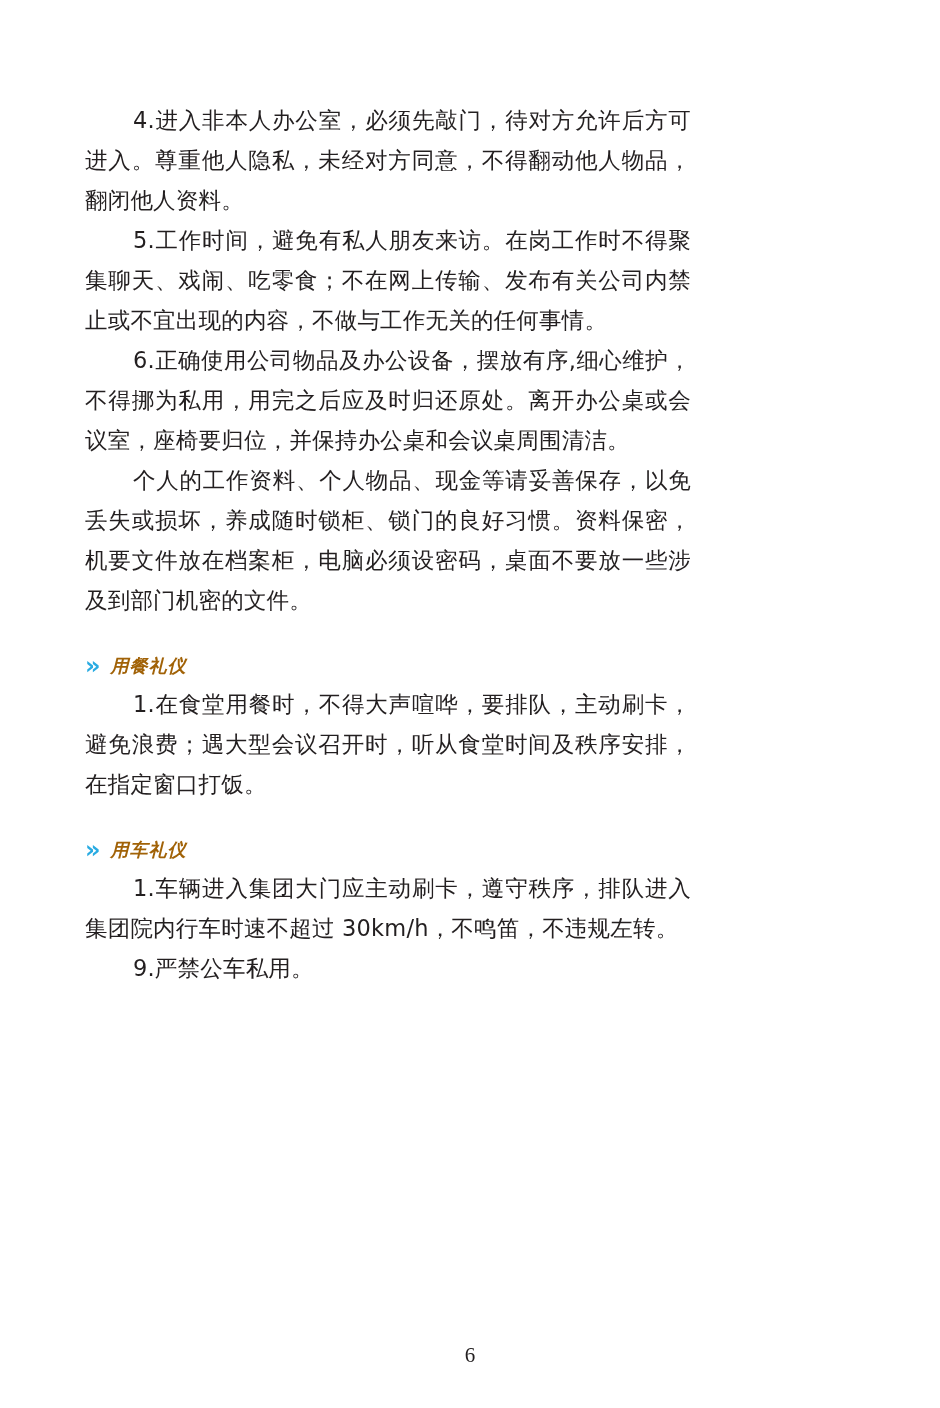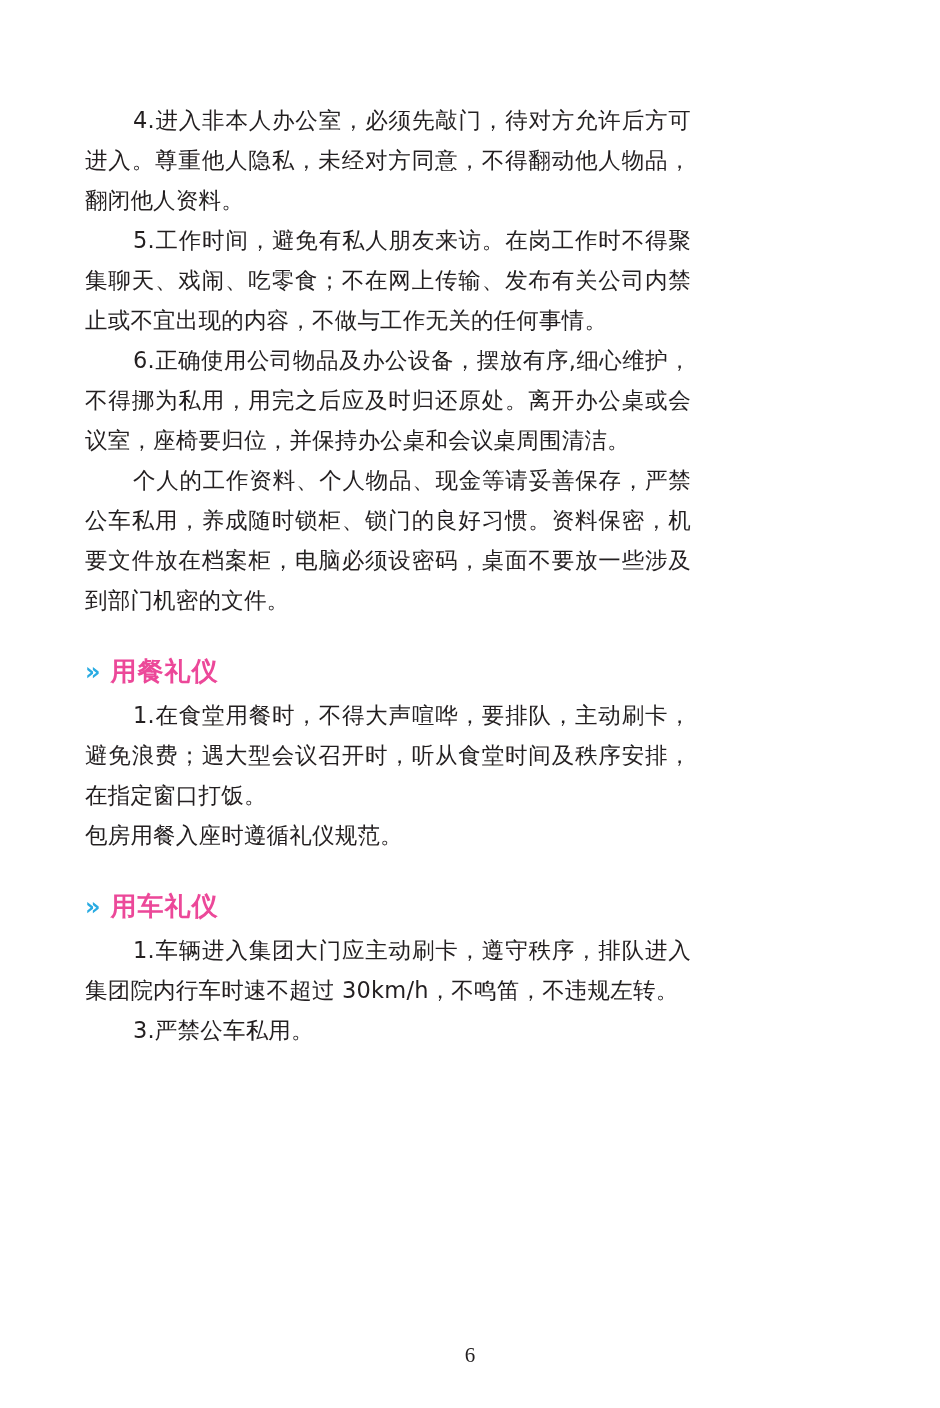--- a/index.html
+++ b/index.html
@@ -46,57 +46,57 @@
   }
   .section-heading .chev {
     color: #29abe2;
     font-size: 24px;
     line-height: 1;
     font-weight: bold;
     letter-spacing: -4px;
     padding-right: 4px;
   }
   .section-heading .htext {
-    color: #ec4899;
-    font-size: 26px;
+    color: #a16207;
+    font-size: 18px;
     font-weight: bold;
     letter-spacing: 1px;
+    font-style: italic;
   }
   .page-number {
     position: absolute;
     bottom: 40px;
     left: 0;
     width: 940px;
     text-align: center;
     font-size: 21px;
     color: #231f20;
     font-family: "Liberation Serif", serif;
   }
 </style>
 </head>
 <body>
 
 <div class="page">
 
   <p class="body-text indent">4.进入非本人办公室，必须先敲门，待对方允许后方可进入。尊重他人隐私，未经对方同意，不得翻动他人物品，翻闭他人资料。</p>
   <p class="body-text indent">5.工作时间，避免有私人朋友来访。在岗工作时不得聚集聊天、戏闹、吃零食；不在网上传输、发布有关公司内禁止或不宜出现的内容，不做与工作无关的任何事情。</p>
   <p class="body-text indent">6.正确使用公司物品及办公设备，摆放有序,细心维护，不得挪为私用，用完之后应及时归还原处。离开办公桌或会议室，座椅要归位，并保持办公桌和会议桌周围清洁。</p>
-  <p class="body-text indent">个人的工作资料、个人物品、现金等请妥善保存，严禁公车私用，养成随时锁柜、锁门的良好习惯。资料保密，机要文件放在档案柜，电脑必须设密码，桌面不要放一些涉及到部门机密的文件。</p>
+  <p class="body-text indent">个人的工作资料、个人物品、现金等请妥善保存，以免丢失或损坏，养成随时锁柜、锁门的良好习惯。资料保密，机要文件放在档案柜，电脑必须设密码，桌面不要放一些涉及到部门机密的文件。</p>
 
   <div class="section-heading">
     <span class="chev">»</span>
     <span class="htext">用餐礼仪</span>
   </div>
 
   <p class="body-text indent">1.在食堂用餐时，不得大声喧哗，要排队，主动刷卡，避免浪费；遇大型会议召开时，听从食堂时间及秩序安排，在指定窗口打饭。</p>
-  <p class="body-text noindent">包房用餐入座时遵循礼仪规范。</p>
 
   <div class="section-heading">
     <span class="chev">»</span>
     <span class="htext">用车礼仪</span>
   </div>
 
   <p class="body-text indent">1.车辆进入集团大门应主动刷卡，遵守秩序，排队进入集团院内行车时速不超过 30km/h，不鸣笛，不违规左转。</p>
-  <p class="body-text indent">3.严禁公车私用。</p>
+  <p class="body-text indent">9.严禁公车私用。</p>
 
 </div>
 
 <div class="page-number">6</div>
 
 </body></html>

